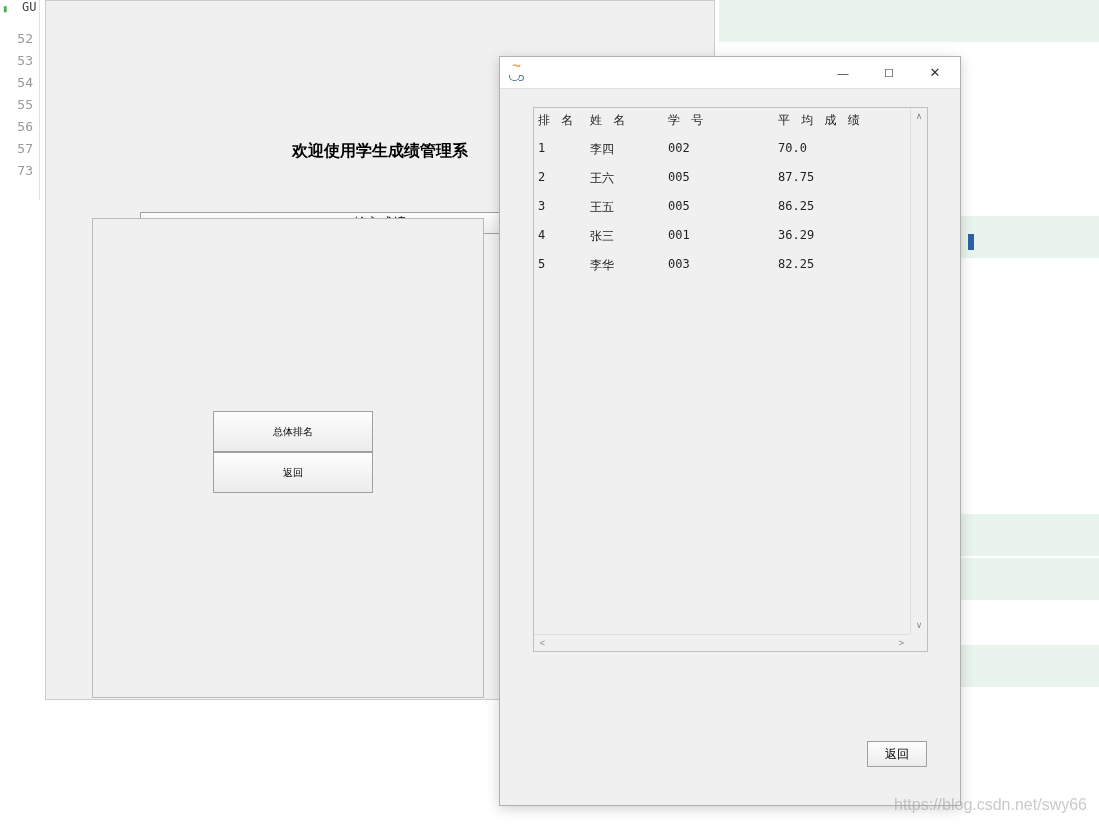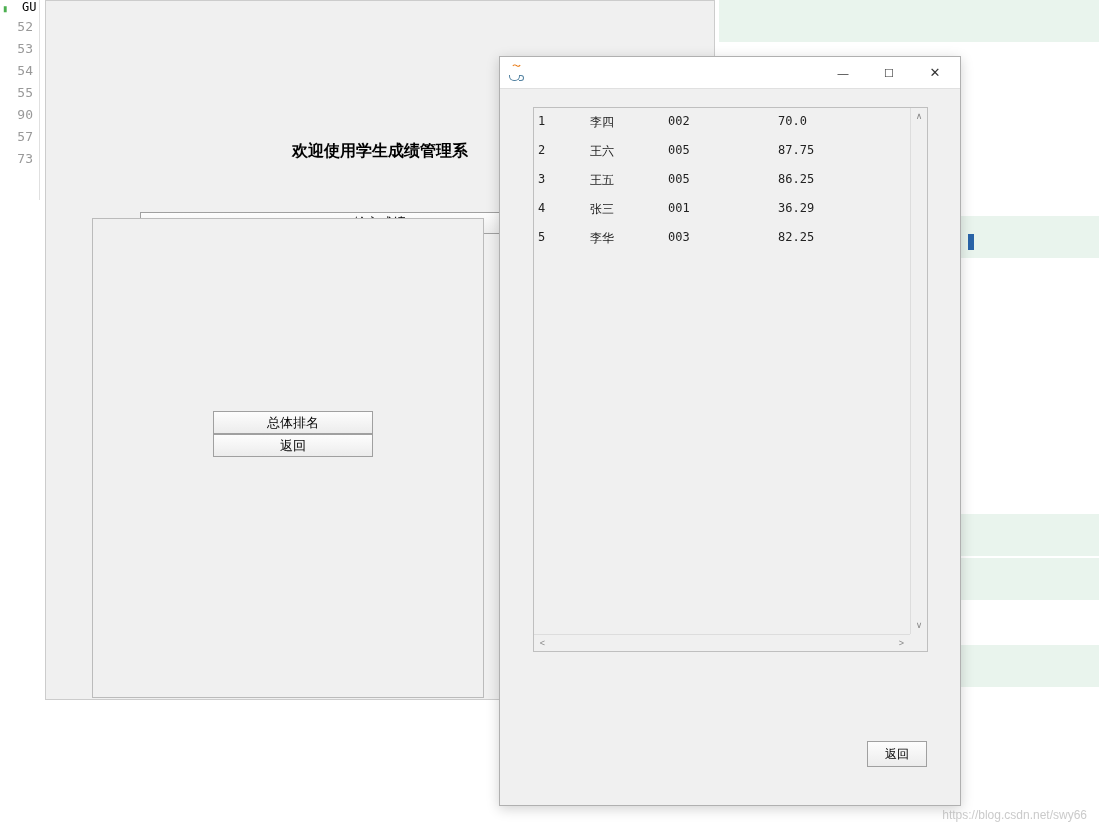--- a/index.html
+++ b/index.html
@@ -41,21 +41,21 @@
       left: 2px;
       top: 3px;
       font-size: 10px;
       color: #4caf50;
     }
     .gu-text {
       position: absolute;
       left: 22px;
       top: 0;
       font-size: 12px;
-      color: #000000;
+      color: #404040;
     }
     
     
     .right-bg {
       position: absolute;
       right: 0;
       top: 0;
       width: 380px;
       height: 830px;
       background: #fff;
@@ -114,24 +114,24 @@
     
     .menu-btns {
       position: absolute;
       left: 120px;
       top: 192px;
       width: 160px;
     }
     .menu-btn {
       display: block;
       width: 160px;
-      height: 23px;
+      height: 41px;
       background: linear-gradient(#fdfdfd, #ececec);
       border: 1px solid #a0a0a0;
-      font-size: 13px;
+      font-size: 10px;
       text-align: center;
       line-height: 21px;
       cursor: pointer;
       margin-bottom: 0;
     }
     
     
     .java-dialog {
       position: absolute;
       left: 499px;
@@ -298,22 +298,22 @@
       height: 26px;
       background: linear-gradient(#fdfdfd, #ececec);
       border: 1px solid #a0a0a0;
       font-size: 12px;
       cursor: pointer;
     }
     
     .watermark {
       position: absolute;
       right: 12px;
-      bottom: 8px;
-      font-size: 12px;
+      bottom: 16px;
+      font-size: 16px;
       color: rgba(150,150,150,0.5);
     }
     
     .edge-mark {
       position: absolute;
       right: 125px;
       top: 234px;
       width: 6px;
       height: 16px;
       background: #2a64a8;
@@ -328,25 +328,25 @@
   <div class="band" style="top:514px"></div>
   <div class="band" style="top:558px"></div>
   <div class="band" style="top:645px"></div>
 </div>
 
 <div class="edge-mark"></div>
 
 <div class="line-numbers">
   <span class="gutter-icon">▮</span>
   <span class="gu-text">GU</span>
-  <div style="margin-top:16px">52</div>
+  <div style="margin-top:28px">52</div>
   <div>53</div>
   <div>54</div>
   <div>55</div>
-  <div>90</div>
+  <div>56</div>
   <div>57</div>
   <div>73</div>
 </div>
 
 <div class="window-bg">
   <div class="title-area">欢迎使用学生成绩管理系</div>
   <button class="btn-wide">输入成绩</button>
 </div>
 
 <div class="window-menu">
@@ -363,20 +363,26 @@
       <span class="java-cup"></span>
     </span>
     <span class="titlebar-spacer"></span>
     <div class="win-btn">—</div>
     <div class="win-btn">☐</div>
     <div class="win-btn close">✕</div>
   </div>
 
   <div class="scroll-pane">
     <div class="table-content">
+      <div class="table-header">
+        <span class="col-rank">排 名</span>
+        <span class="col-name">姓 名</span>
+        <span class="col-id">学 号</span>
+        <span class="col-avg">平 均 成 绩</span>
+      </div>
       <div id="rows-container">
           <div class="table-row">
             <span class="col-rank">1</span>
             <span class="col-name">李四</span>
             <span class="col-id">002</span>
             <span class="col-avg">70.0</span>
           </div>
           <div class="table-row">
             <span class="col-rank">2</span>
             <span class="col-name">王六</span>

